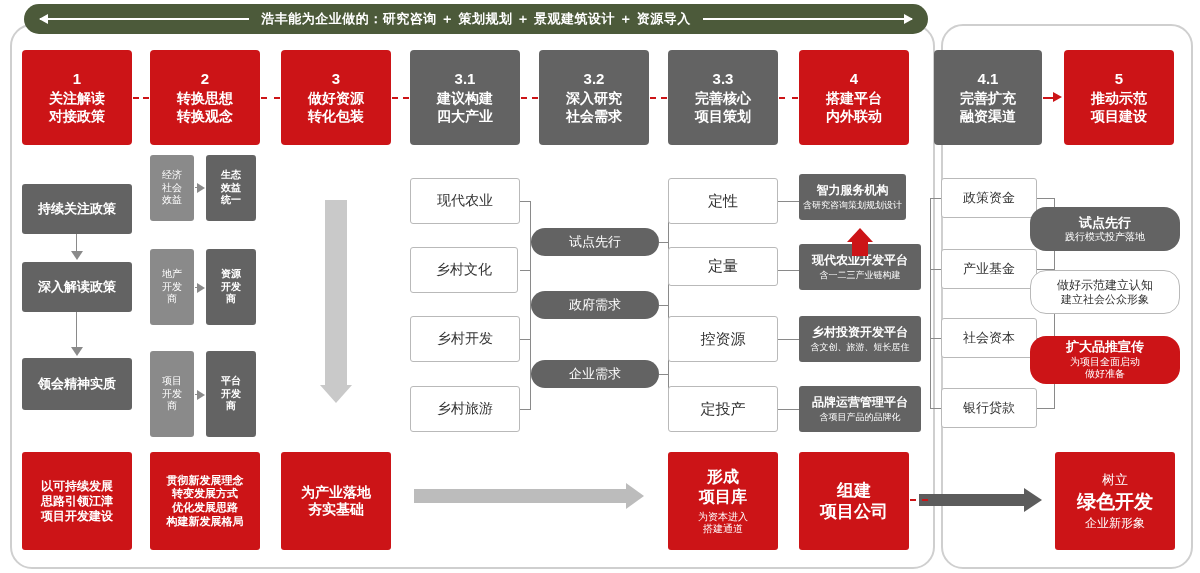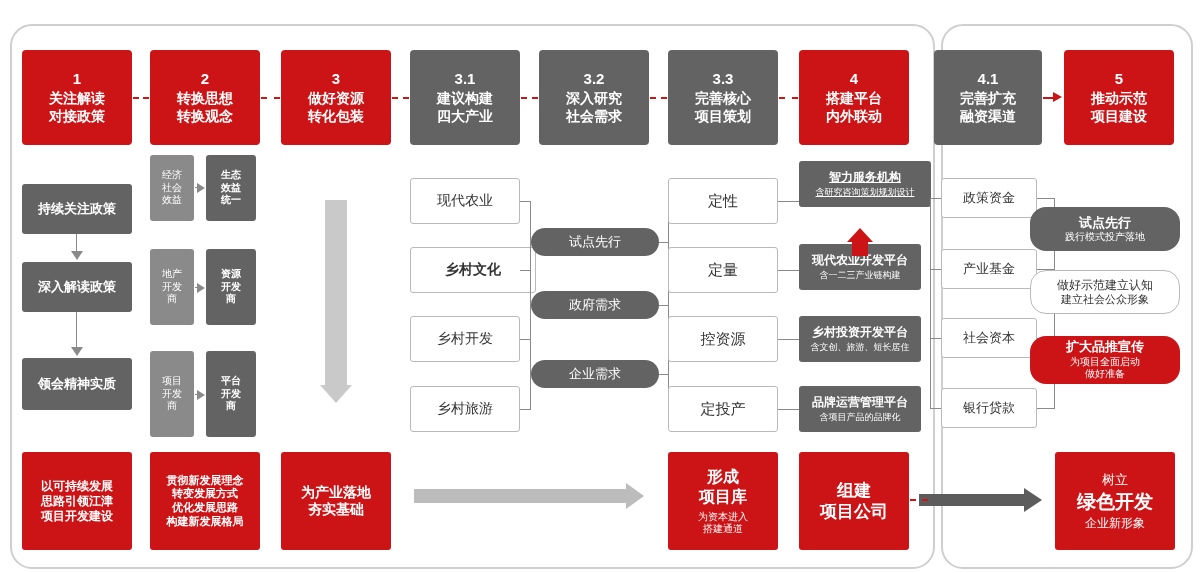--- a/index.html
+++ b/index.html
@@ -125,20 +125,24 @@
   }
 </style>
 </head>
 <body>
 
 <div id="canvas">
 
   <div class="abs frame frame-main"></div>
   <div class="abs frame frame-right"></div>
 
+  <div class="abs banner">
+    <div class="arrowline"></div>
+    <div class="txt">浩丰能为企业做的：研究咨询 ＋ 策划规划 ＋ 景观建筑设计 ＋ 资源导入</div>
+  </div>
 
   <div class="abs box red headbox" style="left:22px; top:50px; width:110px; height:95px;">
     <div class="num">1</div>
     <div>关注解读<br>对接政策</div>
   </div>
   <div class="abs box red headbox" style="left:150px; top:50px; width:110px; height:95px;">
     <div class="num">2</div>
     <div>转换思想<br>转换观念</div>
   </div>
   <div class="abs box red headbox" style="left:281px; top:50px; width:110px; height:95px;">
@@ -229,21 +233,21 @@
 
   <div class="abs bigdown" style="left:325px; top:200px; height:185px;"></div>
   <div class="abs bigdown-head" style="left:320px; top:385px;"></div>
   <div class="abs box red" style="left:281px; top:452px; width:110px; height:98px; font-size:14px; font-weight:bold;align-items:center;">
     <div>为产业落地<br>夯实基础</div>
   </div>
 
   <div class="abs box white" style="left:410px; top:178px; width:110px; height:46px; font-size:14px;">
     <div>现代农业</div>
   </div>
-  <div class="abs box white" style="left:410px; top:247px; width:126px; height:46px; font-size:14px;font-weight:bold;">
+  <div class="abs box white" style="left:410px; top:247px; width:108px; height:46px; font-size:14px;">
     <div>乡村文化</div>
   </div>
   <div class="abs box white" style="left:410px; top:316px; width:110px; height:46px; font-size:14px;">
     <div>乡村开发</div>
   </div>
   <div class="abs box white" style="left:410px; top:386px; width:110px; height:46px; font-size:14px;">
     <div>乡村旅游</div>
   </div>
 
   <div class="abs vline" style="left:530px; top:201px; height:208px;"></div>
@@ -263,35 +267,35 @@
   </div>
 
   <div class="abs vline" style="left:668px; top:201px; height:208px;"></div>
   <div class="abs hline" style="left:659px; top:242px; width:10px;"></div>
   <div class="abs hline" style="left:659px; top:305px; width:10px;"></div>
   <div class="abs hline" style="left:659px; top:374px; width:10px;"></div>
 
   <div class="abs box white" style="left:668px; top:178px; width:110px; height:46px; font-size:15px;">
     <div>定性</div>
   </div>
-  <div class="abs box white" style="left:668px; top:247px; width:110px; height:46px; font-size:15px;align-items:center;">
+  <div class="abs box white" style="left:668px; top:247px; width:110px; height:39px; font-size:15px;align-items:center;">
     <div>定量</div>
   </div>
   <div class="abs box white" style="left:668px; top:316px; width:110px; height:46px; font-size:15px;">
     <div>控资源</div>
   </div>
   <div class="abs box white" style="left:668px; top:386px; width:110px; height:46px; font-size:15px;">
     <div>定投产</div>
   </div>
   <div class="abs hline" style="left:778px; top:201px; width:22px;"></div>
   <div class="abs hline" style="left:778px; top:270px; width:22px;"></div>
   <div class="abs hline" style="left:778px; top:339px; width:22px;"></div>
   <div class="abs hline" style="left:778px; top:409px; width:22px;"></div>
 
-  <div class="abs box gray" style="left:799px; top:161px; width:132px; height:46px;text-decoration:underline;">
+  <div class="abs box gray" style="left:799px; top:174px; width:107px; height:46px;">
     <div style="font-size:12px; font-weight:bold;">智力服务机构</div>
     <div class="sub">含研究咨询策划规划设计</div>
   </div>
   <div class="abs box gray" style="left:799px; top:244px; width:122px; height:46px;">
     <div style="font-size:12px; font-weight:bold;">现代农业开发平台</div>
     <div class="sub">含一二三产业链构建</div>
   </div>
   <div class="abs box gray" style="left:799px; top:386px; width:122px; height:46px;">
     <div style="font-size:12px; font-weight:bold;">品牌运营管理平台</div>
     <div class="sub">含项目产品的品牌化</div>

